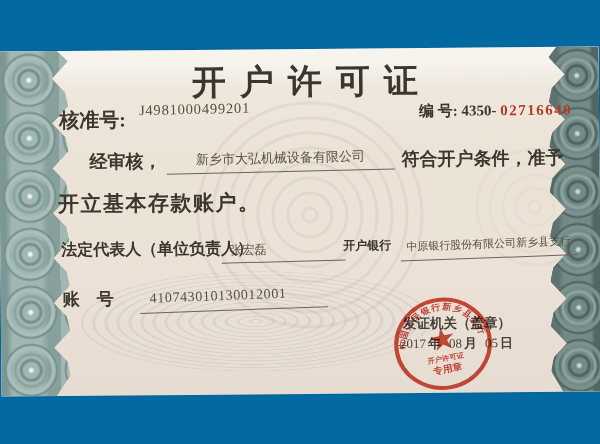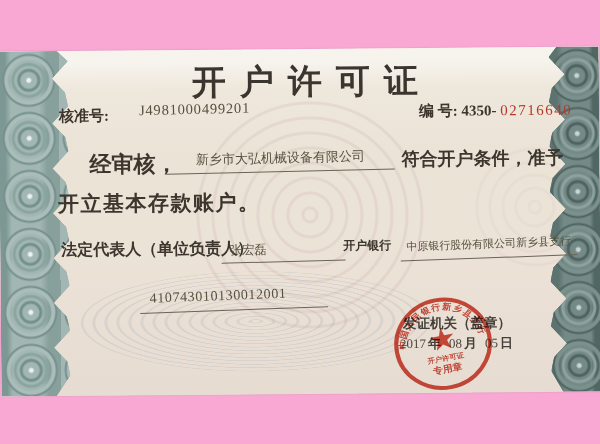--- a/index.html
+++ b/index.html
@@ -1,16 +1,16 @@
 <!DOCTYPE html>
 <html><head>
 <meta charset="utf-8">
 <style>
   html,body{margin:0;padding:0;background:#ffffff;}
-  .frame{position:relative;width:600px;height:444px;background:#f9a8d4;overflow:hidden;
+  .frame{position:relative;width:600px;height:444px;background:#0369a1;overflow:hidden;
          font-family:"Liberation Serif","DejaVu Serif",serif;}
   
   .cert{position:absolute;left:0;top:49px;width:600px;height:345px;
         transform:rotate(-0.5deg);
         background:
           linear-gradient(180deg, rgba(255,255,255,.45) 0 14px, rgba(255,255,255,0) 40px),
           linear-gradient(180deg,#f0eadf 0%,#ebe3d6 30%,#ece3d7 55%,#eadfd4 78%,#e7dcd2 100%);
         box-shadow:0 0 2px rgba(0,0,0,.15);}
   
   .rosette{position:absolute;border-radius:50%;pointer-events:none;}
@@ -44,25 +44,25 @@
        linear-gradient(90deg,#5d7370 0 8px,#748a87 14px 40px,#516764 44px);
      background-size:60px 58px,60px 58px,60px 58px,60px 58px,100% 100%;
      clip-path:polygon(100% 0,8px 0,0px 3%,16px 8%,3px 12%,0px 16%,16px 21%,3px 25%,0px 29%,16px 34%,3px 38%,0px 42%,16px 47%,3px 51%,0px 55%,16px 60%,3px 64%,0px 68%,16px 73%,3px 77%,0px 81%,16px 86%,3px 90%,0px 94%,12px 100%,100% 100%);}
   
   .f{position:absolute;white-space:nowrap;color:#3c362e;}
   .title{left:0;right:0;top:10px;text-align:center;padding-left:26px;
          font-size:34px;font-weight:700;letter-spacing:14px;color:#3a352e;}
   .lbl{font-weight:700;}
   .hand{color:#57503f;}
   .u{border-bottom:1.2px solid #6b6458;}
-  .approval-lbl{left:60px;top:56px;font-size:15px;}
+  .approval-lbl{left:60px;top:56px;font-size:20px;}
   .approval-val{left:140px;top:51px;font-size:14.5px;letter-spacing:.8px;transform:rotate(-.8deg);}
   .number-grp{left:420px;top:54px;font-size:15px;font-weight:700;}
-  .number-red{color:#b5392a;letter-spacing:1.5px;font-weight:400;}
-  .review-lbl{left:90px;top:99px;font-size:22px;}
+  .number-red{color:#b5392a;letter-spacing:1.5px;font-weight:700;}
+  .review-lbl{left:90px;top:99px;font-size:18px;}
   .company{left:167px;top:93px;width:228px;height:29px;text-align:center;
            font-size:13px;line-height:32px;transform:rotate(-.8deg);}
   .review-sfx{left:402px;top:99px;font-size:18px;}
   .body-line{left:58px;top:139px;font-size:21px;font-weight:700;letter-spacing:1.5px;}
   .legal-lbl{left:61px;top:189px;font-size:16px;}
   .rep{left:221px;top:185px;width:116px;height:27px;font-size:12.5px;line-height:30px;
        padding-left:8px;transform:rotate(-1deg);}
   .bank-lbl{left:343px;top:189px;font-size:12px;}
   .bank{left:400px;top:181px;width:177px;height:29px;text-align:center;font-size:11px;
         line-height:30px;transform:rotate(-1.6deg);}
@@ -107,20 +107,21 @@
     <div class="f company u hand">新乡市大弘机械设备有限公司</div>
     <div class="f review-sfx lbl">符合开户条件，准予</div>
 
     <div class="f body-line">开立基本存款账户。</div>
 
     <div class="f legal-lbl lbl">法定代表人（单位负责人）</div>
     <div class="f rep u hand">张宏磊</div>
     <div class="f bank-lbl lbl">开户银行</div>
     <div class="f bank u hand">中原银行股份有限公司新乡县支行</div>
 
+    <div class="f acct-lbl lbl">账　号</div>
     <div class="f acct u hand">410743010130012001</div>
 
     <div class="f issuer">发证机关（盖章）</div>
     <div class="f daterow">
       <span class="num">2017</span><span class="unit">年</span><span class="num">08</span><span class="unit">月</span><span class="num">05</span><span class="unit">日</span>
     </div>
 
     <div class="seal">
       <svg width="102" height="102" viewBox="0 0 124 124">
         <circle cx="62" cy="62" r="57" fill="none" stroke="#cd3726" stroke-width="5"></circle>

